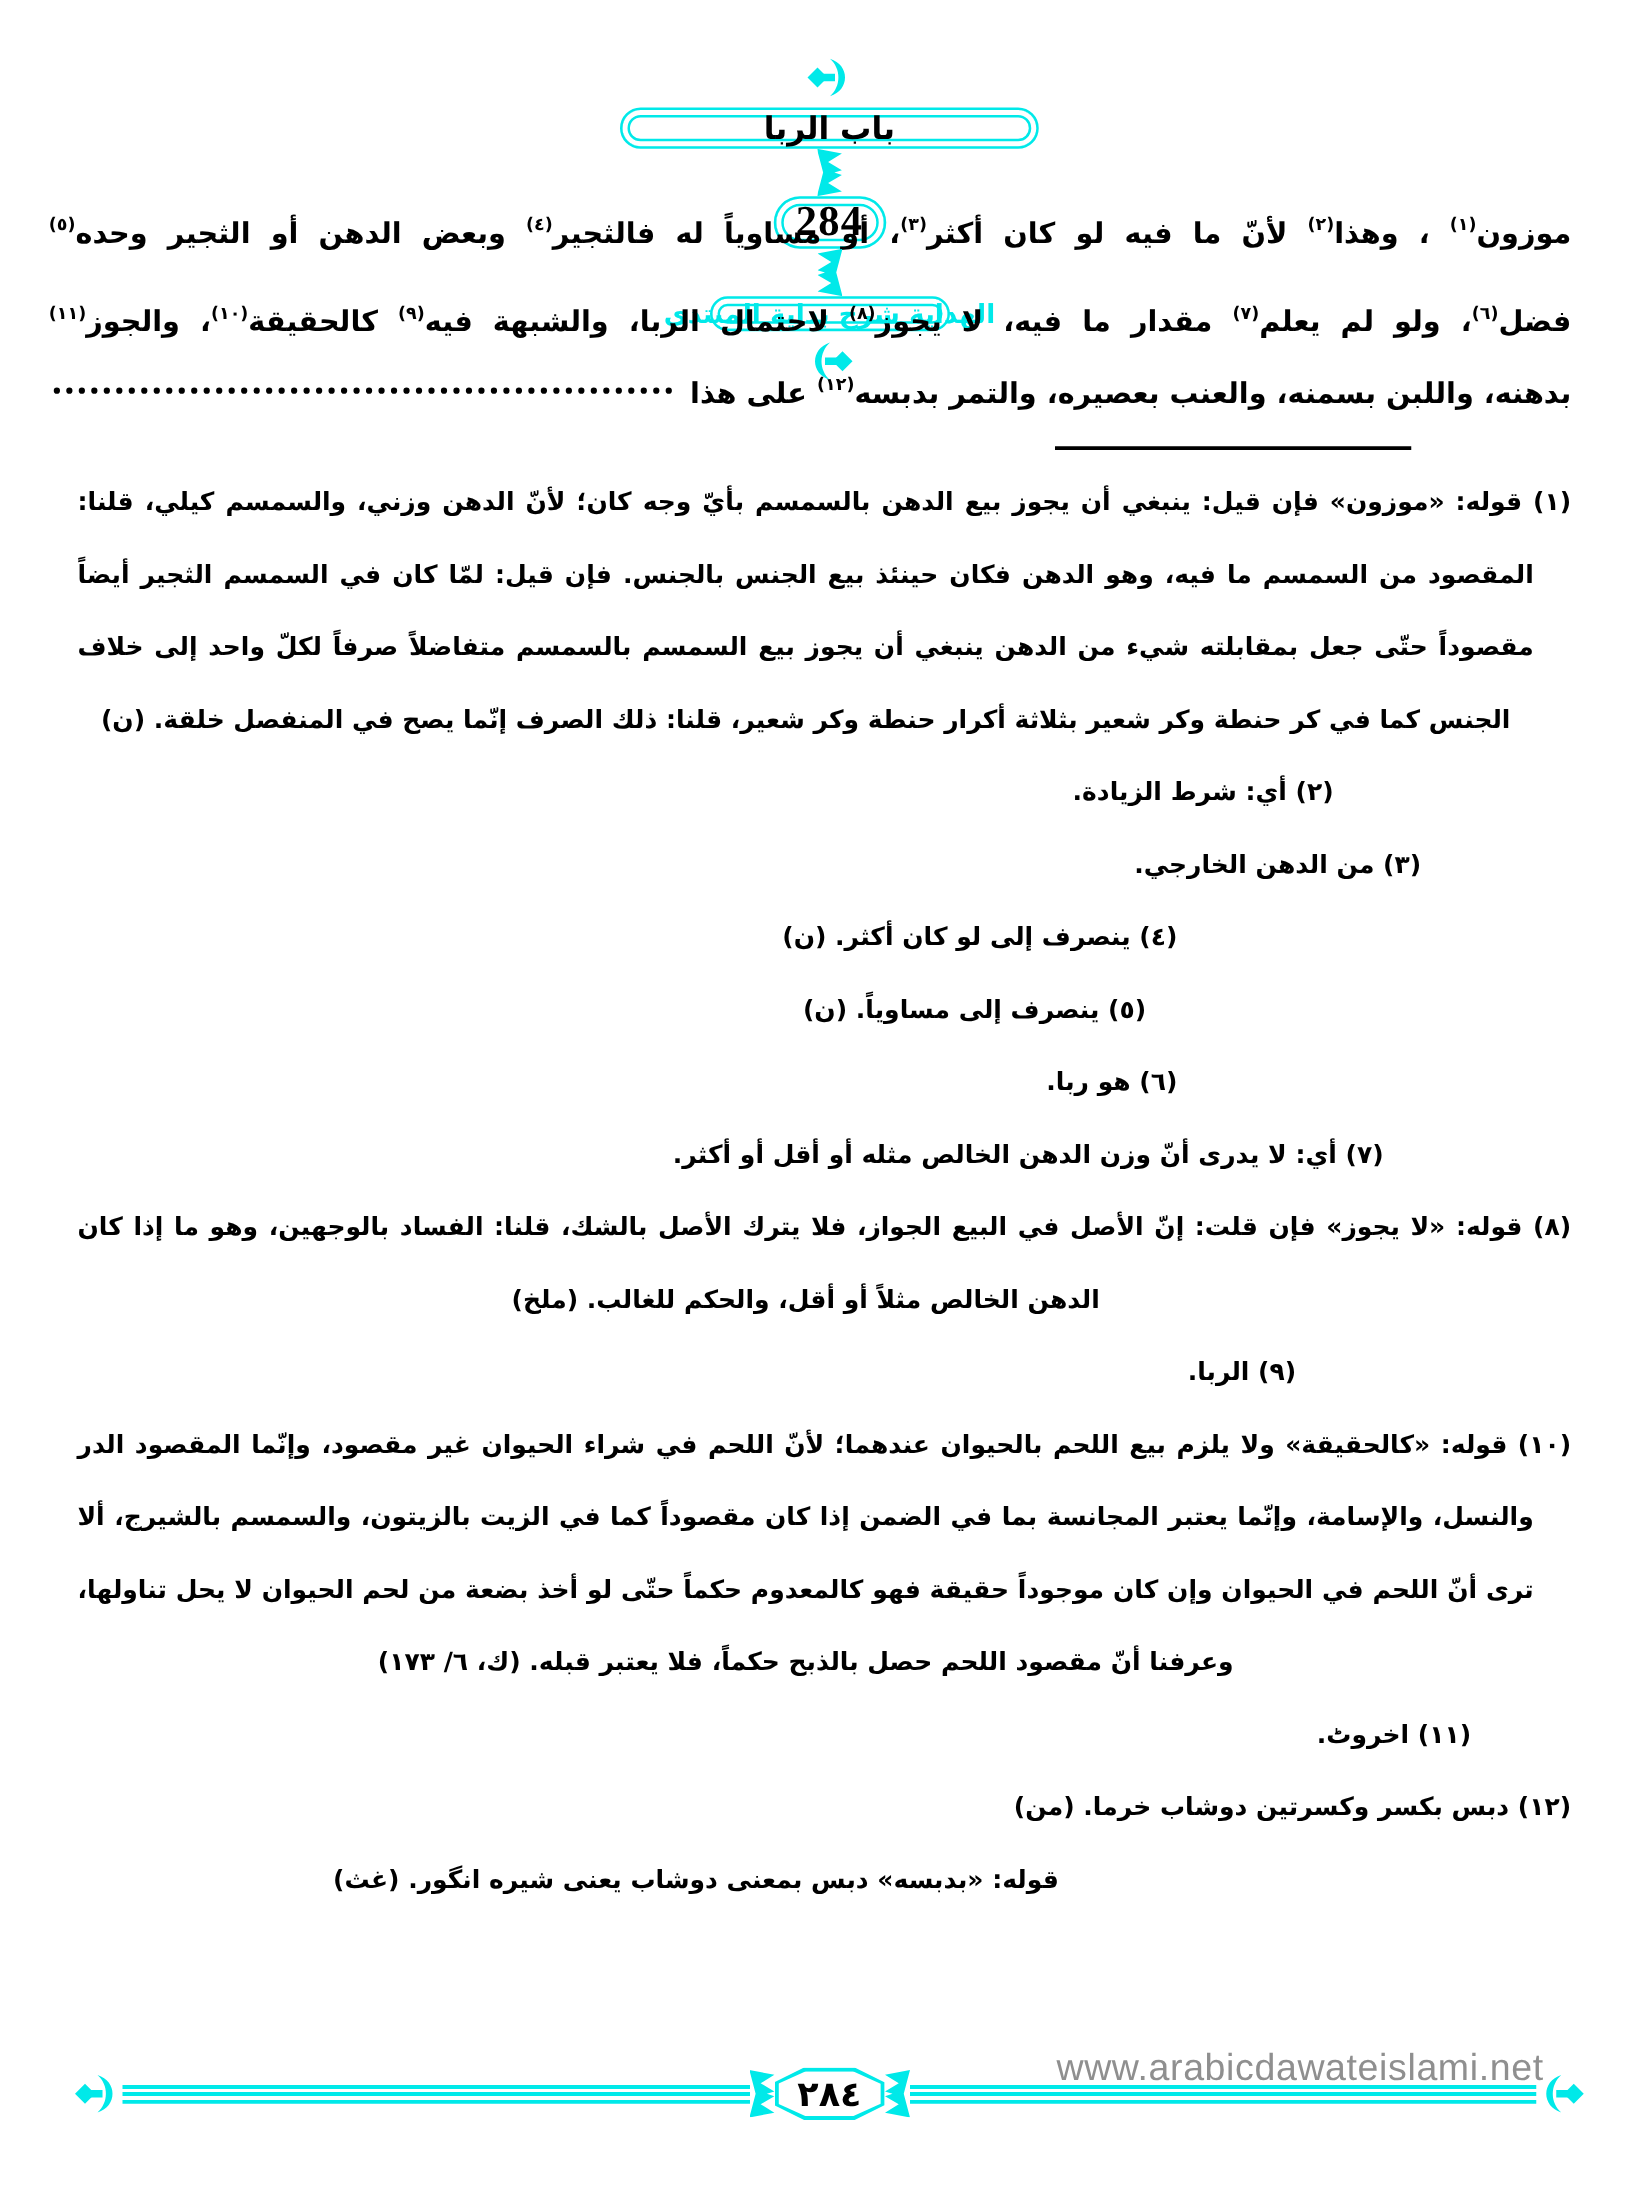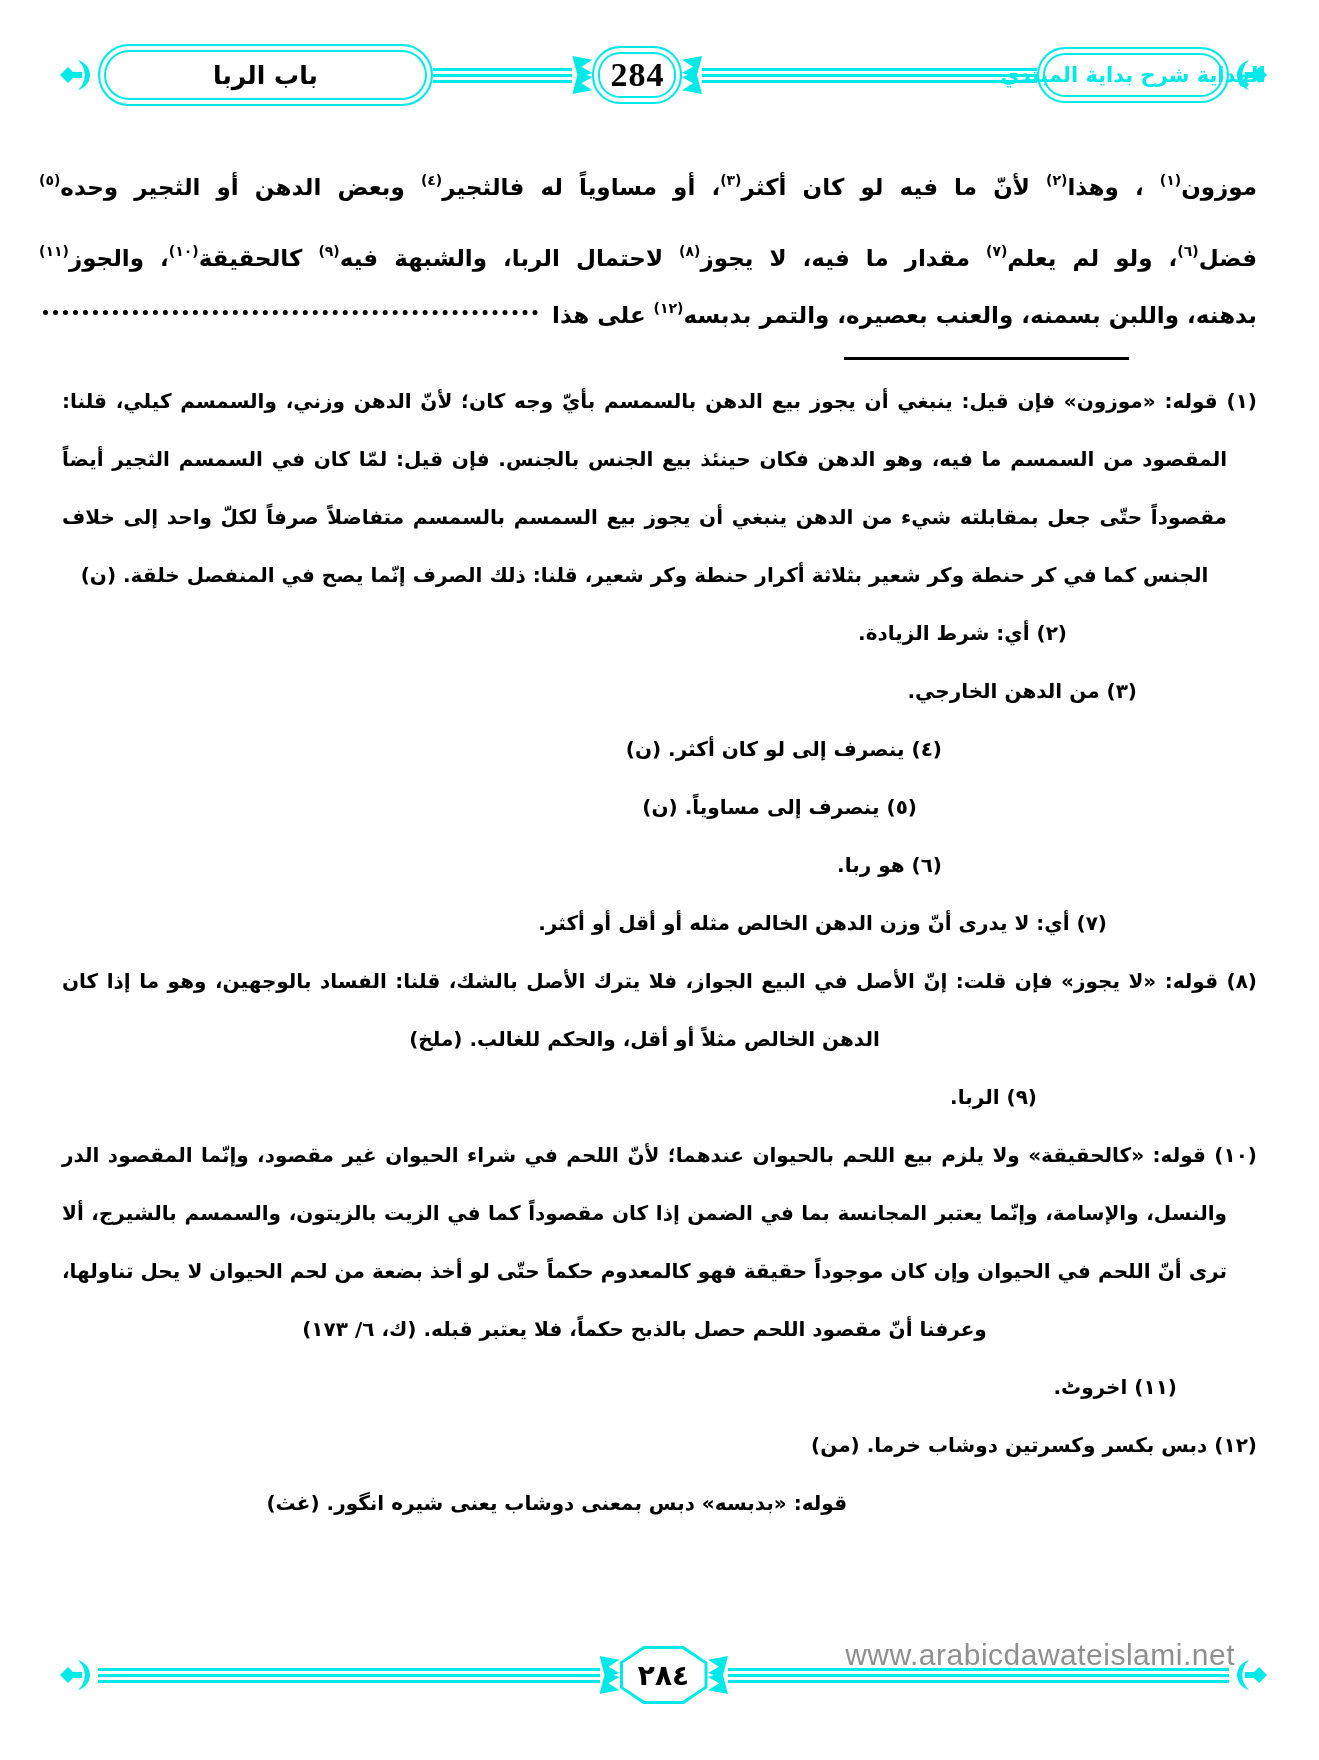--- a/index.html
+++ b/index.html
@@ -9,21 +9,21 @@
   }
   *{box-sizing:border-box;}
   html,body{margin:0;padding:0;}
   body{
     width:1319px;height:1760px;position:relative;overflow:hidden;
     background:#ffffff;color:var(--ink);
     font-family:"DejaVu Sans",sans-serif;
   }
   
   .band{display:flex;align-items:center;direction:ltr;color:var(--accent);}
-  .band-top{margin:38px 50px 0 58px;height:74px;}
+  .band-top{margin:38px 50px 0 58px;height:74px;flex-direction:column;}
   .band-bottom{position:absolute;left:58px;right:50px;top:1646px;height:58px;}
   .hlines{flex-grow:1;height:15px;align-self:center;
     background:linear-gradient(to bottom,
       var(--accent) 0 3px, transparent 3px 6px,
       var(--accent) 6px 9px, transparent 9px 12px,
       var(--accent) 12px 15px);}
   .hl-a{flex-grow:1.5;} .hl-b{flex-grow:3.6;}
   .pill{
     border:2px solid var(--accent);border-radius:36px;background:#fff;
     box-shadow:inset 0 0 0 4px #fff, inset 0 0 0 6px var(--accent);
@@ -33,21 +33,21 @@
   .chapter-pill span{font-size:25px;font-weight:700;color:#000;}
   .page-badge{width:90px;height:58px;border-radius:28px;}
   .page-badge span{font-size:34px;font-weight:700;color:#000;font-family:Liberation Serif, serif;letter-spacing:1px;}
   .title-cartouche{width:192px;height:56px;}
   .title-cartouche span{font-size:21px;font-weight:700;color:var(--accent);white-space:nowrap;}
   .clasp{width:20px;height:38px;background:var(--accent);flex:none;
     clip-path:polygon(0 0,100% 10%,45% 28%,100% 45%,70% 50%,100% 55%,45% 72%,100% 90%,0 100%,25% 50%);}
   .clasp.flip{transform:scaleX(-1);}
   .finial{flex:none;color:var(--accent);}
   .finial.flip{transform:scaleX(-1);}
-  .octagon{position:relative;width:88px;height:58px;flex:none;background:var(--accent);
+  .octagon{position:relative;width:88px;height:42px;flex:none;background:var(--accent);
     clip-path:polygon(27% 0,73% 0,100% 28%,100% 72%,73% 100%,27% 100%,0 72%,0 28%);}
   .octagon .inner{position:absolute;inset:3px;background:#fff;
     clip-path:polygon(27% 0,73% 0,100% 28%,100% 72%,73% 100%,27% 100%,0 72%,0 28%);
     display:flex;align-items:center;justify-content:center;}
   .octagon .inner span{font-size:28px;font-weight:700;color:#000;}
   
   .matn{direction:rtl;margin:36px 62px 0 39px;}
   .matn-line{font-size:23px;font-weight:700;line-height:64px;
     text-align:justify;text-align-last:justify;}
   .matn-line3{display:flex;direction:rtl;line-height:36px;font-size:23px;font-weight:700;align-items:center;}

